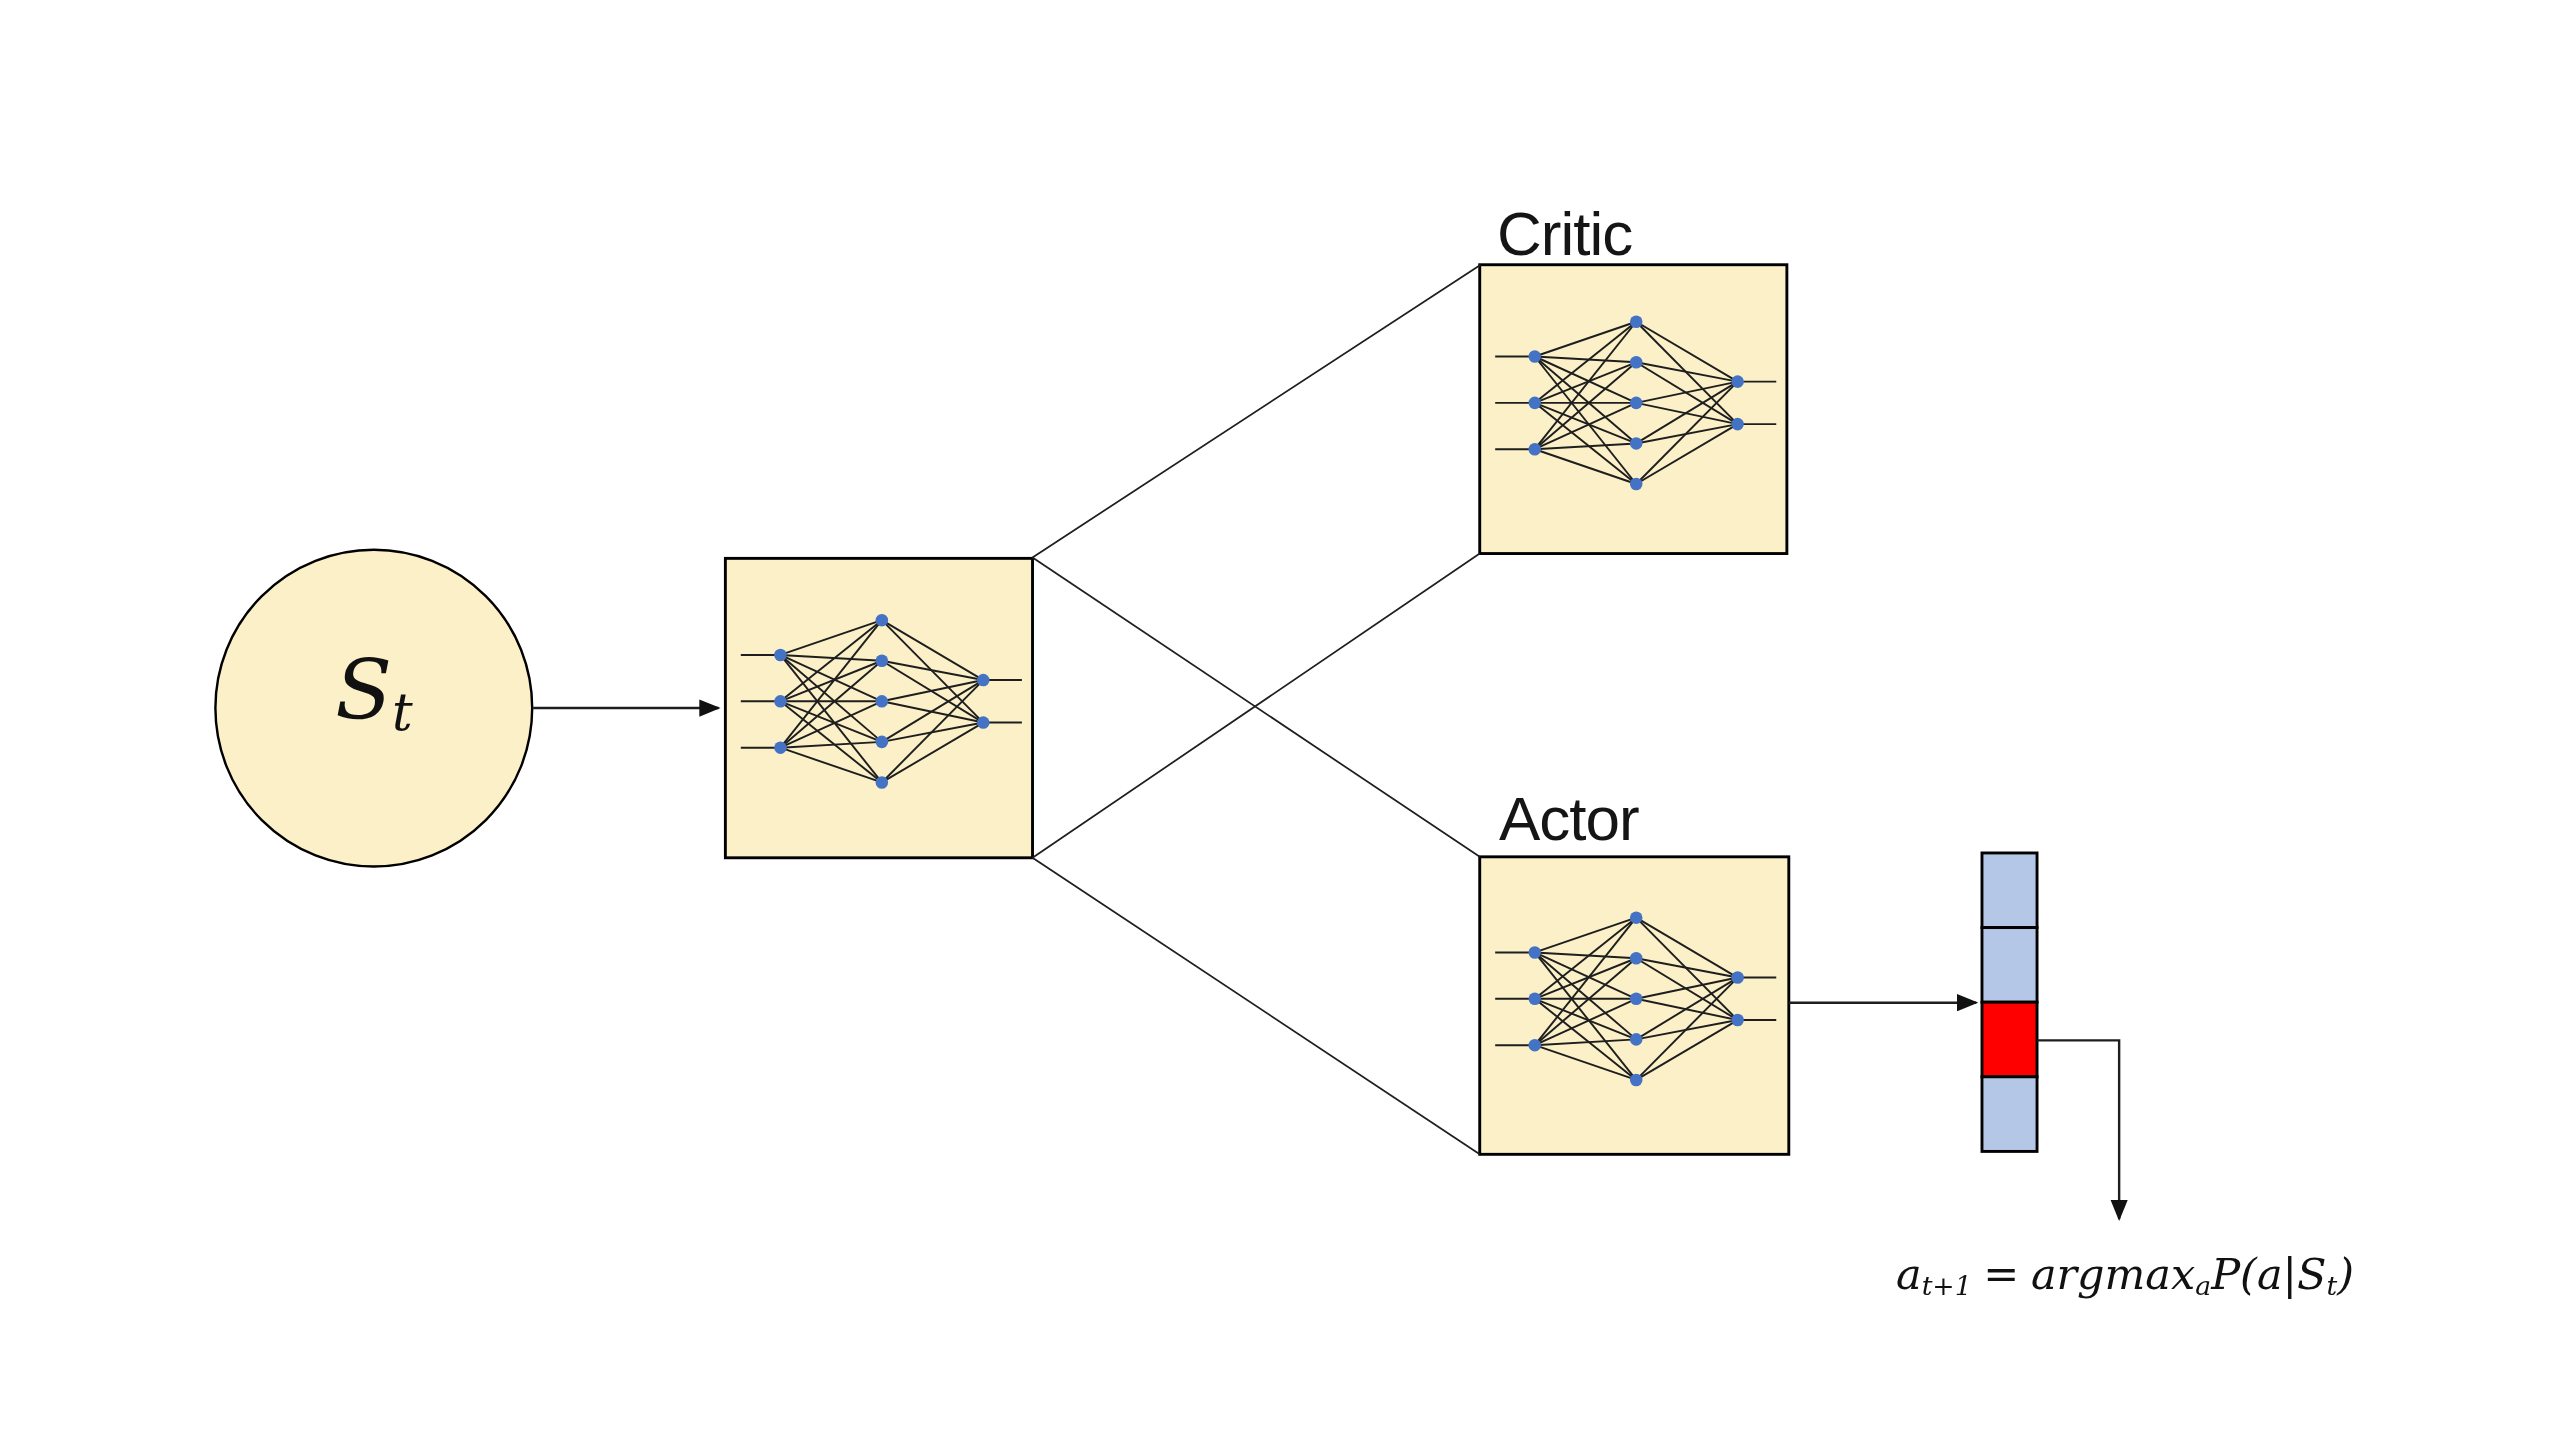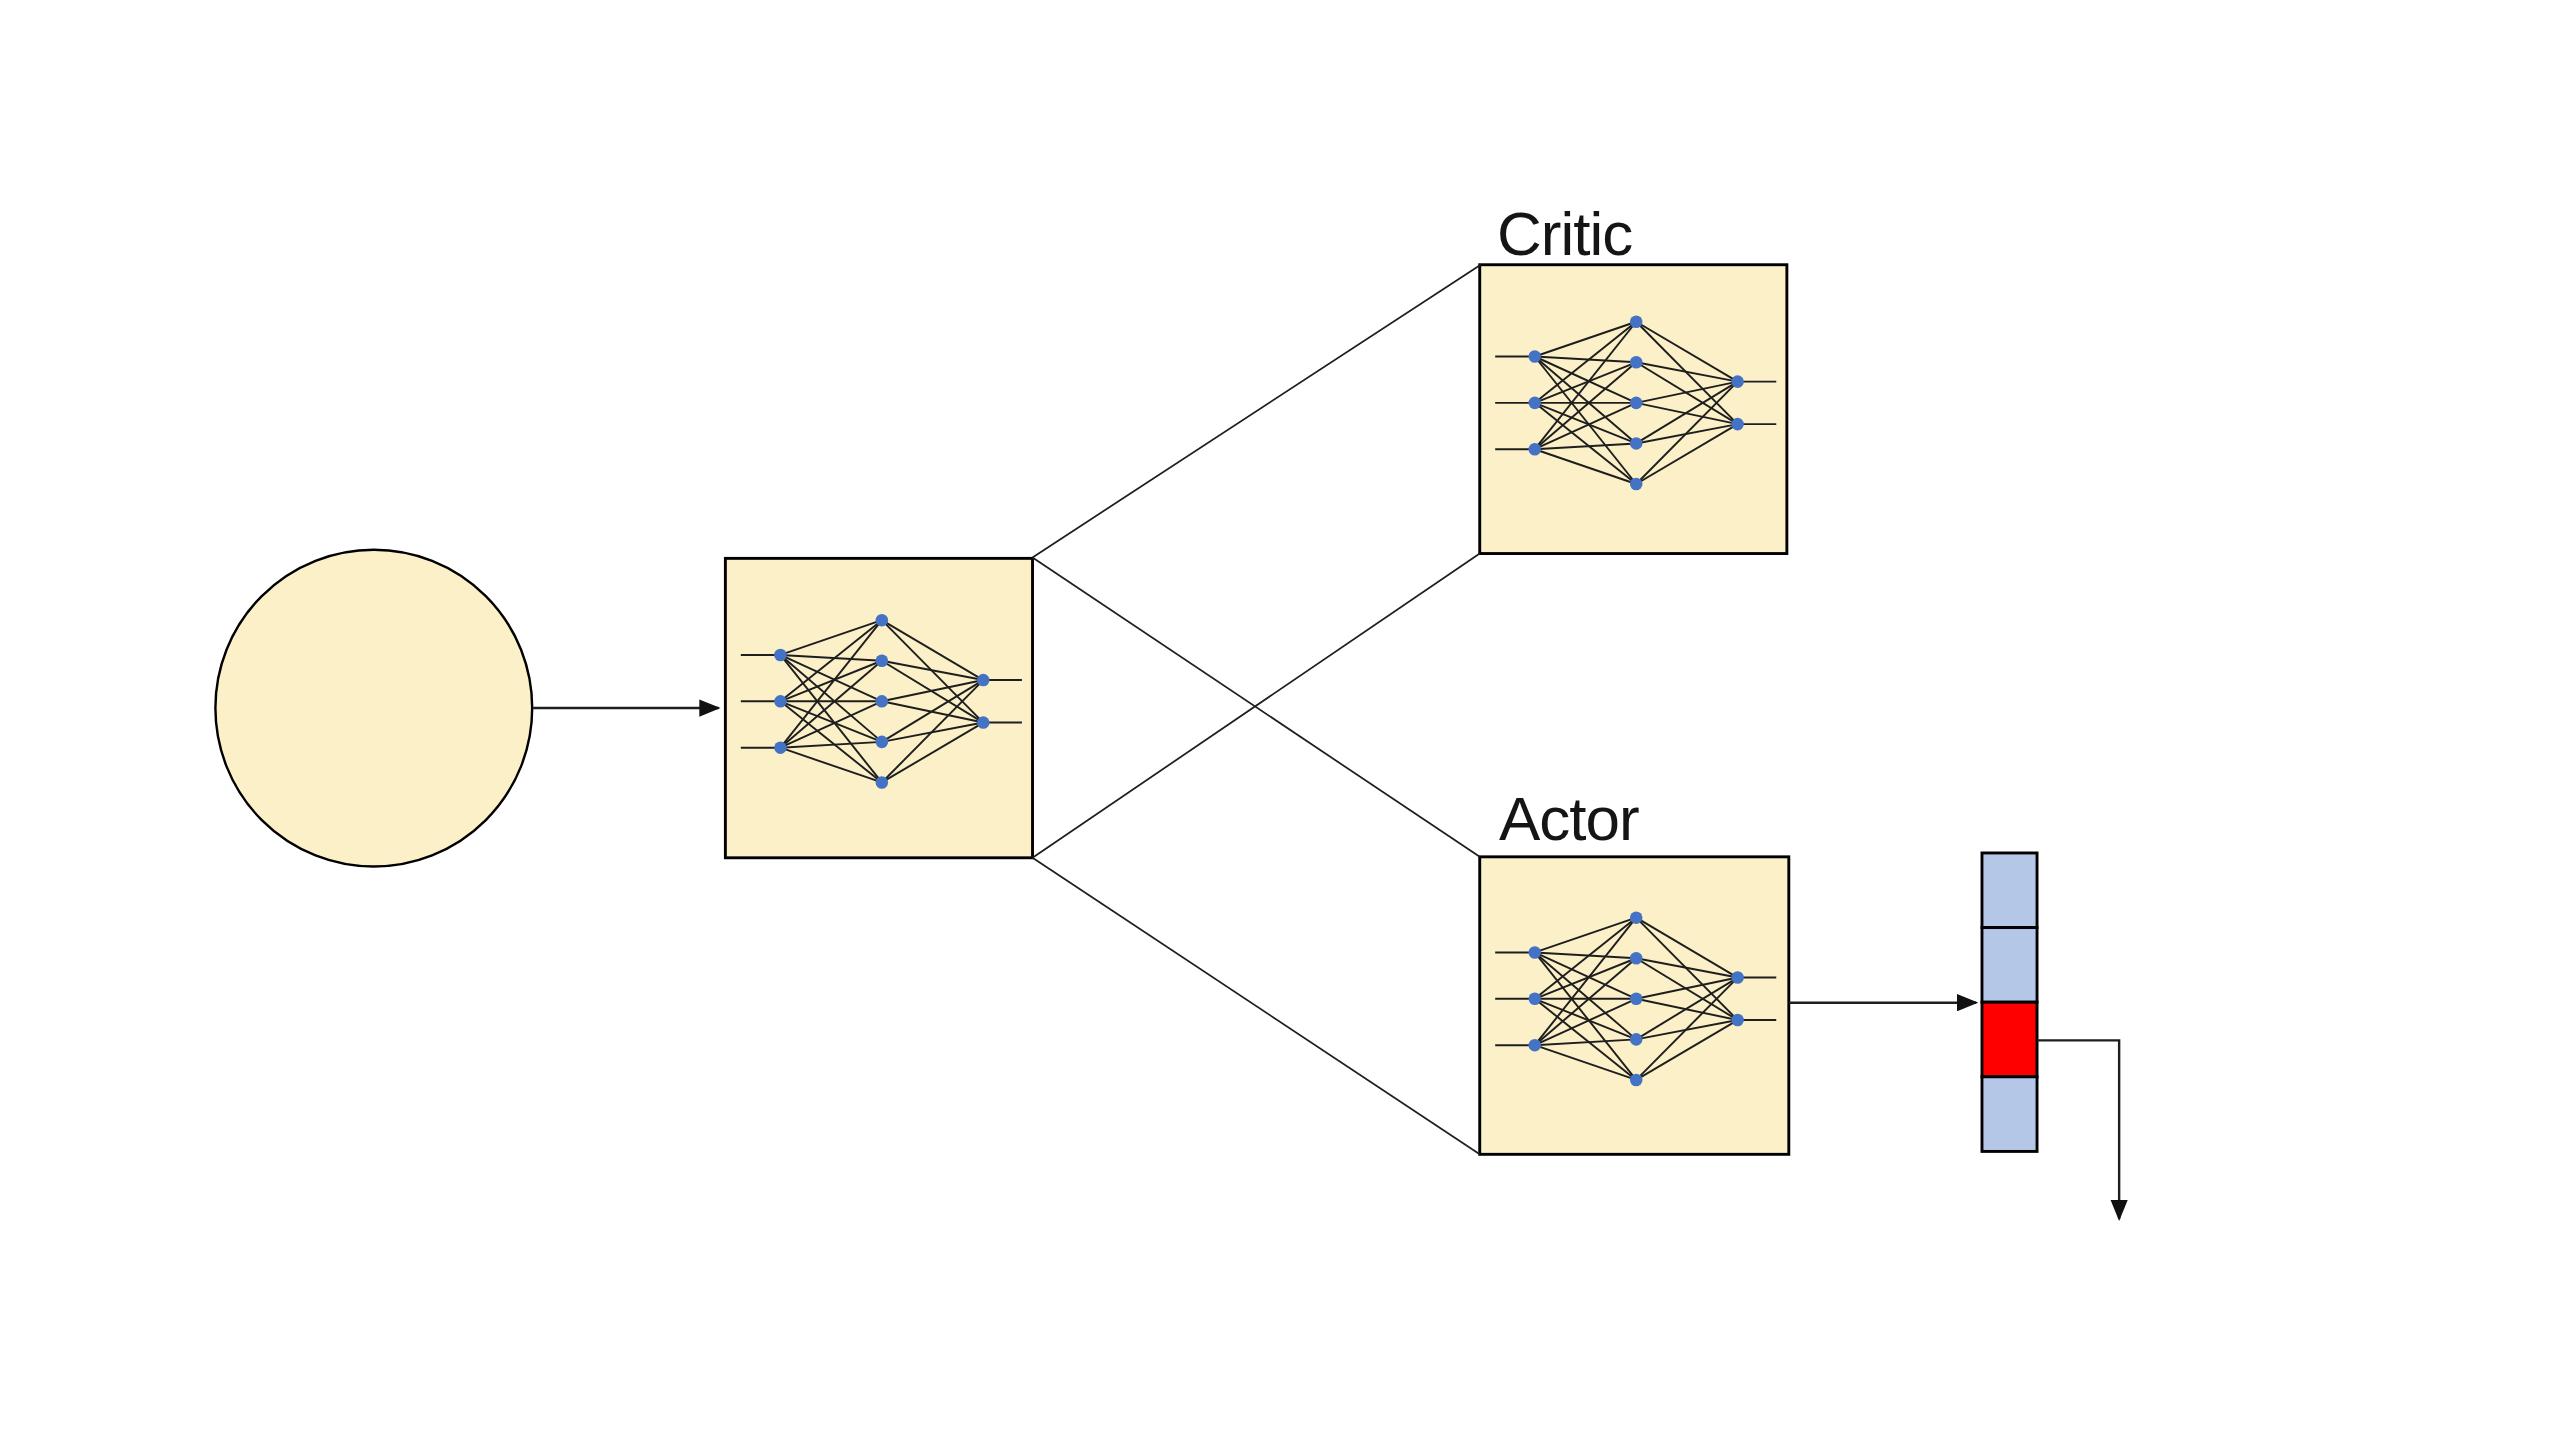--- a/index.html
+++ b/index.html
@@ -207,16 +207,18 @@
         <rect x="2052" y="1037.5" width="57" height="77.25" fill="#FF0000" stroke="#000000" stroke-width="3"></rect>
         <rect x="2052" y="1114.75" width="57" height="77.25" fill="#B4C7E7" stroke="#000000" stroke-width="3"></rect>
       </g>
 
     <polyline points="2109,1077 2194,1077 2194,1262" fill="none" stroke-width="2.5" marker-end="url(#arrowBig)" stroke="#1E1E1E"></polyline>
   </svg>
 
   <div class="box-label label-critic">Critic</div>
   <div class="box-label label-actor">Actor</div>
 
-
+  <div class="state-label"><span>S</span><sub>t</sub></div>
+
+  <div class="formula"><span>a</span><sub>t+1</sub><span class="eq">=</span><span>argmax</span><sub>a</sub><span>P</span><span>(</span><span>a</span><span>|</span><span>S</span><sub>t</sub><span>)</span></div>
 
 </div>
 
 
 </body></html>

